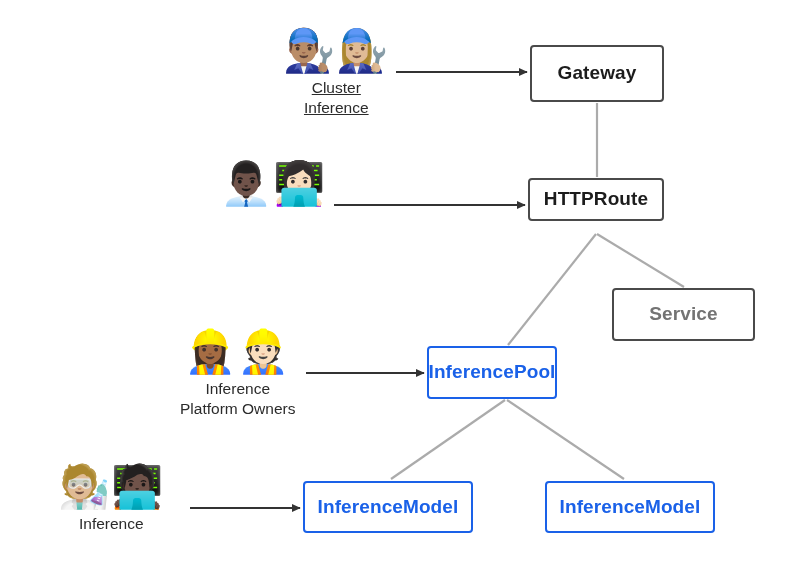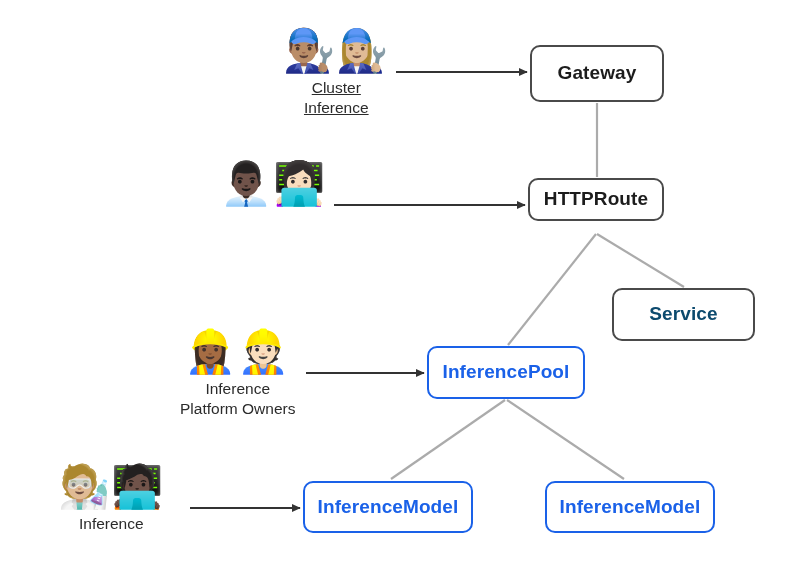--- a/index.html
+++ b/index.html
@@ -25,21 +25,21 @@
     pointer-events: none;
   }
   
   .node {
     position: absolute;
     box-sizing: border-box;
     display: flex;
     align-items: center;
     justify-content: center;
     background: #ffffff;
-    border-radius: 10px;
+    border-radius: 4px;
     text-align: center;
     line-height: 1.1;
     z-index: 3;
   }
   .node .node-label {
     font-size: 19px;
     font-weight: bold;
     letter-spacing: 0.1px;
     white-space: nowrap;
   }
@@ -107,23 +107,23 @@
   </svg>
 
   <div id="nodes-layer">
       <div class="node core" style="left: 530px; top: 45px; width: 134px; height: 57px; border-color: rgb(74, 74, 74);">
         <span class="node-label" style="color: rgb(28, 28, 28);">Gateway</span>
       </div>
       <div class="node core" style="left: 528px; top: 178px; width: 136px; height: 43px; border-color: rgb(74, 74, 74);">
         <span class="node-label" style="color: rgb(28, 28, 28);">HTTPRoute</span>
       </div>
       <div class="node core" style="left: 612px; top: 288px; width: 143px; height: 53px; border-color: rgb(74, 74, 74);">
-        <span class="node-label" style="color: #0c4a6e;">Service</span>
+        <span class="node-label" style="color: #737373;">Service</span>
       </div>
-      <div class="node ext" style="left: 427px; top: 346px; width: 158px; height: 53px; border-color: rgb(26, 97, 232);">
+      <div class="node ext" style="left: 427px; top: 346px; width: 130px; height: 53px; border-color: rgb(26, 97, 232);">
         <span class="node-label" style="color: rgb(26, 97, 232);">InferencePool</span>
       </div>
       <div class="node ext" style="left: 303px; top: 481px; width: 170px; height: 52px; border-color: rgb(26, 97, 232);">
         <span class="node-label" style="color: rgb(26, 97, 232);">InferenceModel</span>
       </div>
       <div class="node ext" style="left: 545px; top: 481px; width: 170px; height: 52px; border-color: rgb(26, 97, 232);">
         <span class="node-label" style="color: rgb(26, 97, 232);">InferenceModel</span>
       </div>
     </div>
   <div id="personas-layer">

